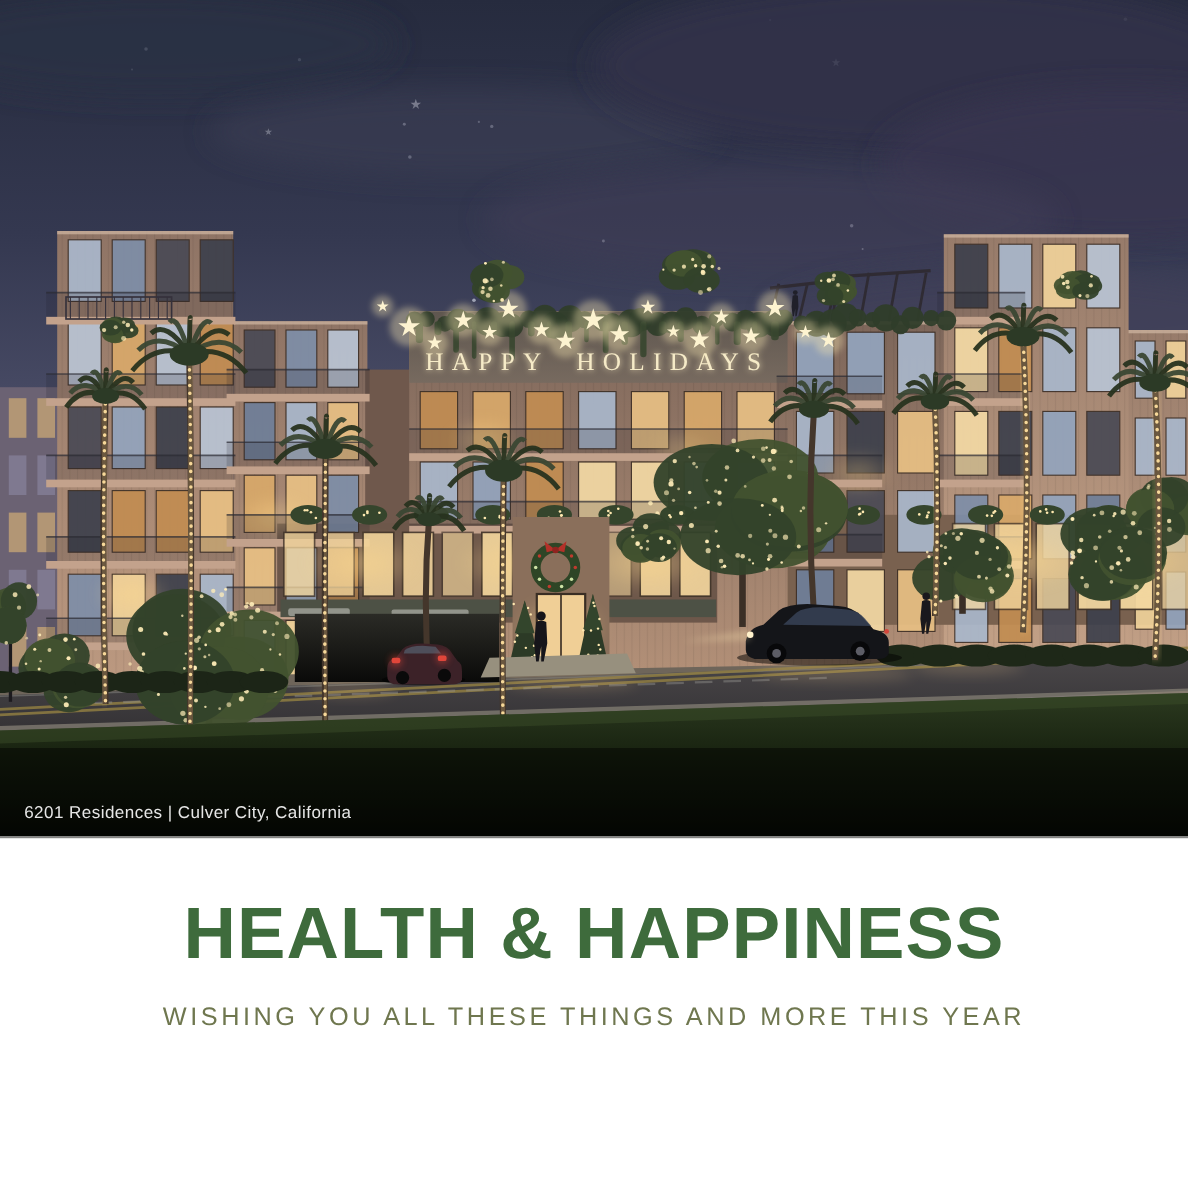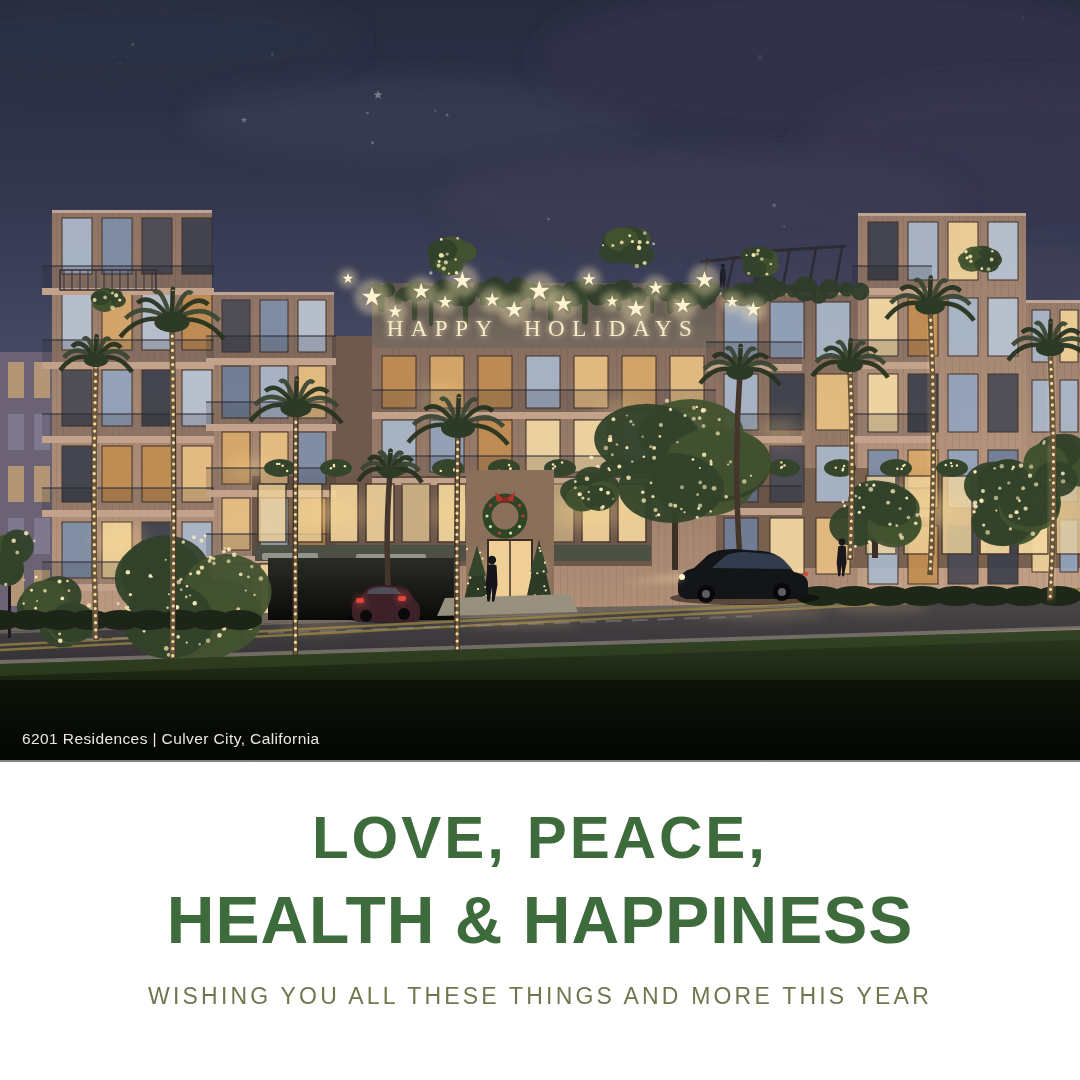--- a/index.html
+++ b/index.html
@@ -1131,19 +1131,18 @@
           <rect x="0" y="680" width="1080" height="82" fill="#000" opacity="0.45"></rect>
           <polygon points="0,664 1080,630 1080,640 0,676" fill="#3a4c28" opacity="0.5"></polygon>
         </g>
 
       <text x="22" y="744" font-size="15.5" letter-spacing="0.4" fill="#f0f0f0" opacity="0.96">6201 Residences | Culver City, California</text>
     </svg>
     <div class="photo-divider"></div>
   </figure>
 
   <section class="message">
-    <div class="h-line h-line1">LOVE, PEACE,</div>
     <div class="h-line h-line2">HEALTH &amp; HAPPINESS</div>
     <div class="sub">
       <div>WISHING YOU ALL THESE THINGS AND MORE THIS YEAR</div>
     </div>
   </section>
 </div>
 
 </body></html>

